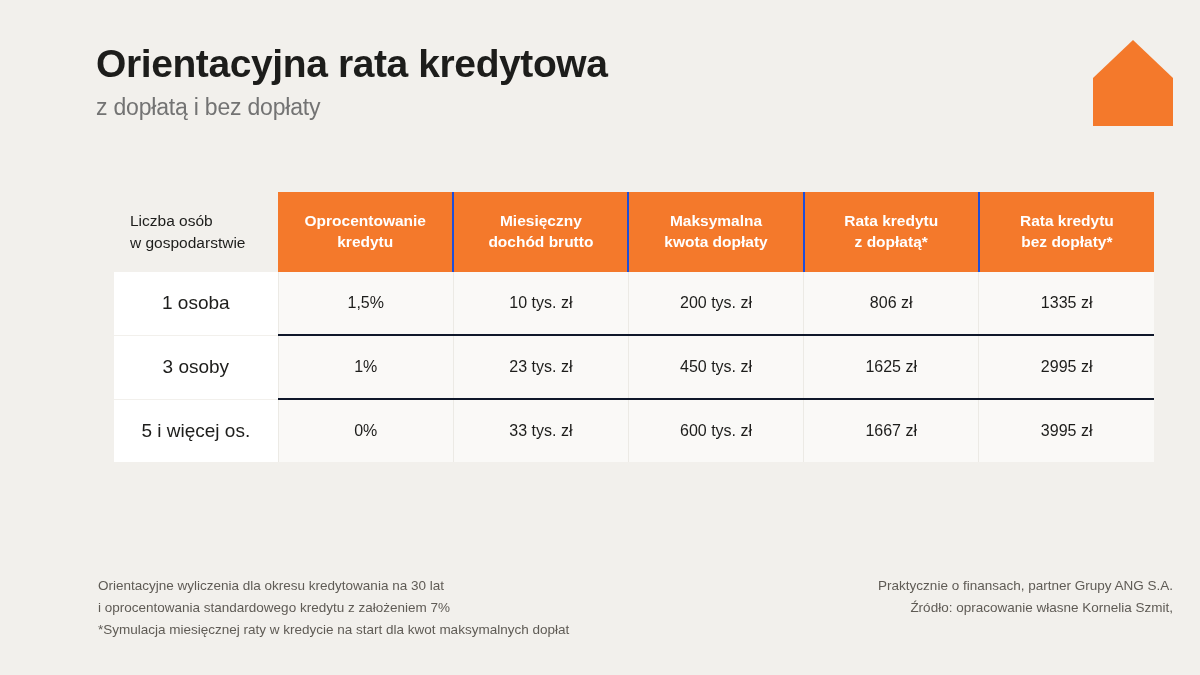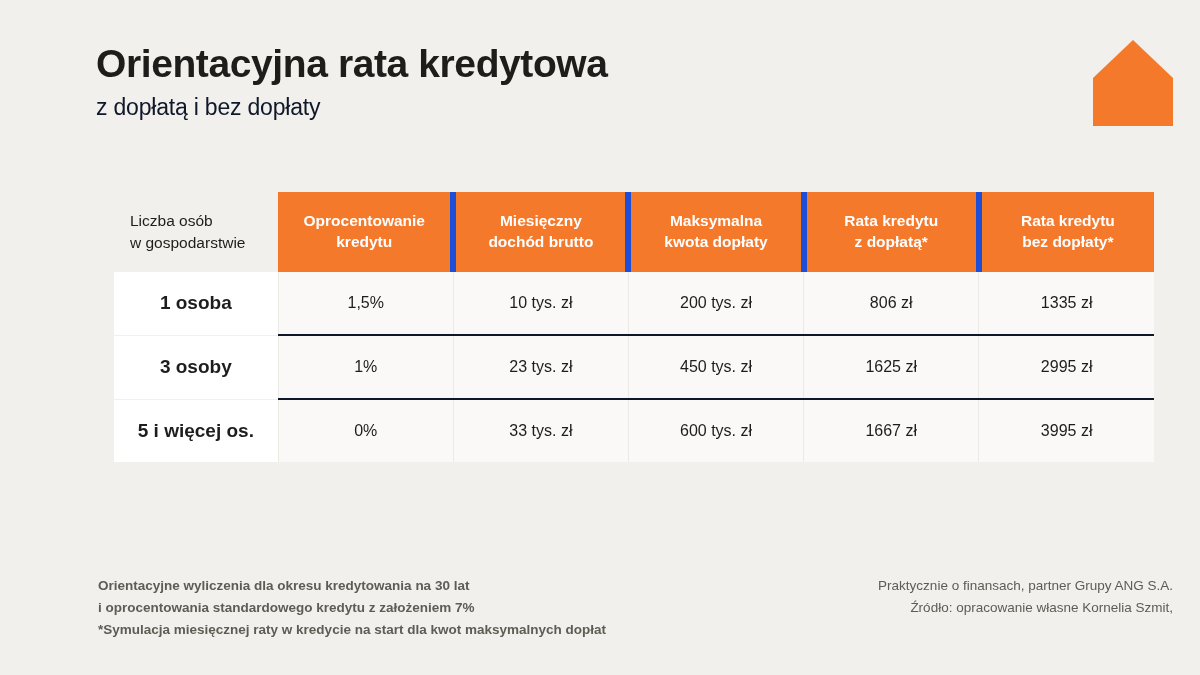--- a/index.html
+++ b/index.html
@@ -35,21 +35,21 @@
     font-size: 39px;
     font-weight: 700;
     letter-spacing: -0.4px;
     line-height: 1.12;
     margin: 0;
     color: #1d1d1b;
   }
   .subtitle {
     font-size: 23px;
     font-weight: 400;
-    color: #0f172a;
+    color: #737373;
     margin: 8px 0 0 0;
     letter-spacing: -0.2px;
   }
 
   
   .logo {
     position: absolute;
     right: 63px;
     top: 40px;
     width: 80px;
@@ -75,21 +75,21 @@
   thead th {
     background: #f4792b;
     color: #ffffff;
     font-size: 15.5px;
     font-weight: 600;
     line-height: 1.35;
     padding: 16px 6px;
     height: 48px;
     vertical-align: middle;
     text-align: center;
-    border-right: 6px solid #1d4ed8;
+    border-right: 2px solid #1d4ed8;
   }
   thead th:last-child { border-right: none; }
 
   thead th.th-label {
     background: #f2f0ec;
     color: #1d1d1b;
     font-weight: 400;
     font-size: 15.5px;
     text-align: left;
     padding-left: 16px;
@@ -107,37 +107,37 @@
     vertical-align: middle;
     border-bottom: 2px solid #0f172a;
     border-right: 1px solid #eceae5;
   }
   tbody td:last-child { border-right: none; }
   tbody tr:last-child td { border-bottom: none; }
 
   tbody td.row-head {
     background: #ffffff;
     font-size: 19px;
-    font-weight: 700;
+    font-weight: 400;
     text-align: center;
     border-right: 1px solid #eceae5;
     border-bottom: 1px solid #f2f0ec;
   }
   tbody tr:last-child td.row-head { border-bottom: none; }
 
   
   .notes {
     position: absolute;
     left: 62px;
     top: 575px;
     font-size: 13.5px;
     line-height: 1.62;
     color: #5f5b55;
   }
-  .notes div { white-space: nowrap; font-weight: bold; }
+  .notes div { white-space: nowrap; }
 
   .source {
     position: absolute;
     right: 63px;
     top: 575px;
     text-align: right;
     font-size: 13.5px;
     line-height: 1.62;
     color: #5f5b55;
   }

